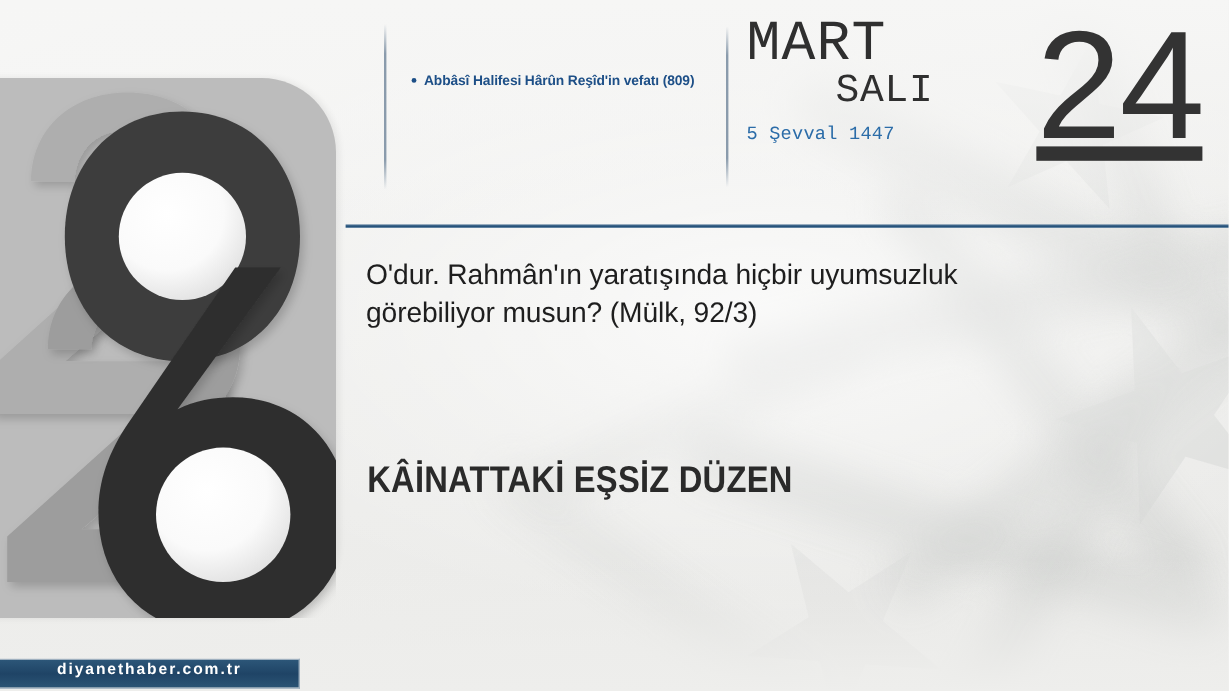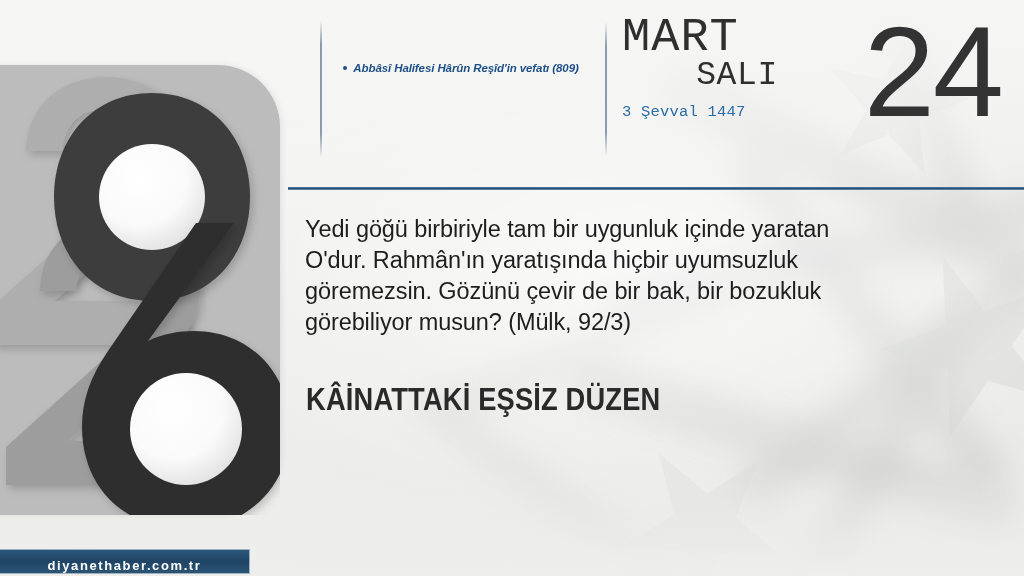--- a/index.html
+++ b/index.html
@@ -102,21 +102,20 @@
     width: 262px;
     text-align: center;
   }
   .event-line {
     color: #1d4f87;
     font-size: 11.5px;
     font-weight: bold;
     letter-spacing: -.1px;
     margin-bottom: 11px;
     white-space: nowrap;
-    font-style: italic;
   }
   .event-line .dot {
     display: inline-block;
     width: 4px; height: 4px;
     border-radius: 50%;
     background: #1d4f87;
     vertical-align: middle;
     margin-right: 6px;
     margin-bottom: 2px;
   }
@@ -155,20 +154,21 @@
   
   .daynum {
     position: absolute;
     right: 22px;
     top: 8px;
     font-size: 128px;
     line-height: 1;
     color: #333333;
     font-weight: 400;
     letter-spacing: -2px;
+    text-decoration: underline;
   }
 
   
   .hrule {
     position: absolute;
     left: 288px;
     right: 0;
     top: 187px;
     height: 3px;
     background: linear-gradient(180deg, #5d7f9e 0%, #1f4d76 55%, #7d9ab3 100%);
@@ -207,21 +207,21 @@
     position: absolute;
     left: 0;
     top: 549px;
     width: 250px;
     height: 25px;
     background: linear-gradient(180deg, #2c5678 0%, #1f4466 50%, #2b5475 100%);
     border: 1px solid #9fb0bf;
     border-left: none;
     box-sizing: border-box;
     display: flex;
-    align-items: flex-end;
+    align-items: flex-start;
     justify-content: center;
   }
   .footer-url {
     color: #ffffff;
     font-size: 13px;
     font-weight: bold;
     letter-spacing: 1.6px;
   }
 </style>
 </head>
@@ -293,31 +293,29 @@
 
   <div class="events">
     <div class="event-line">
       <span class="dot"></span><span>Abbâsî Halifesi Hârûn Reşîd'in vefatı (809)</span>
     </div>
   </div>
 
   <div class="datebox">
     <div class="month">MART</div>
     <div class="weekday">SALI</div>
-    <div class="hijri">3 Şevval 1447</div>
+    <div class="hijri">5 Şevval 1447</div>
   </div>
 
   <div class="daynum">24</div>
 
   <div class="hrule"></div>
 
   <div class="verse">
-    <p>Yedi göğü birbiriyle tam bir uygunluk içinde yaratan</p>
     <p>O'dur. Rahmân'ın yaratışında hiçbir uyumsuzluk</p>
-    <p>göremezsin. Gözünü çevir de bir bak, bir bozukluk</p>
     <p>görebiliyor musun? (Mülk, 92/3)</p>
   </div>
 
   <div class="headline">KÂİNATTAKİ EŞSİZ DÜZEN</div>
 
   <div class="footer-bar">
     <span class="footer-url">diyanethaber.com.tr</span>
   </div>
 
 </div>

